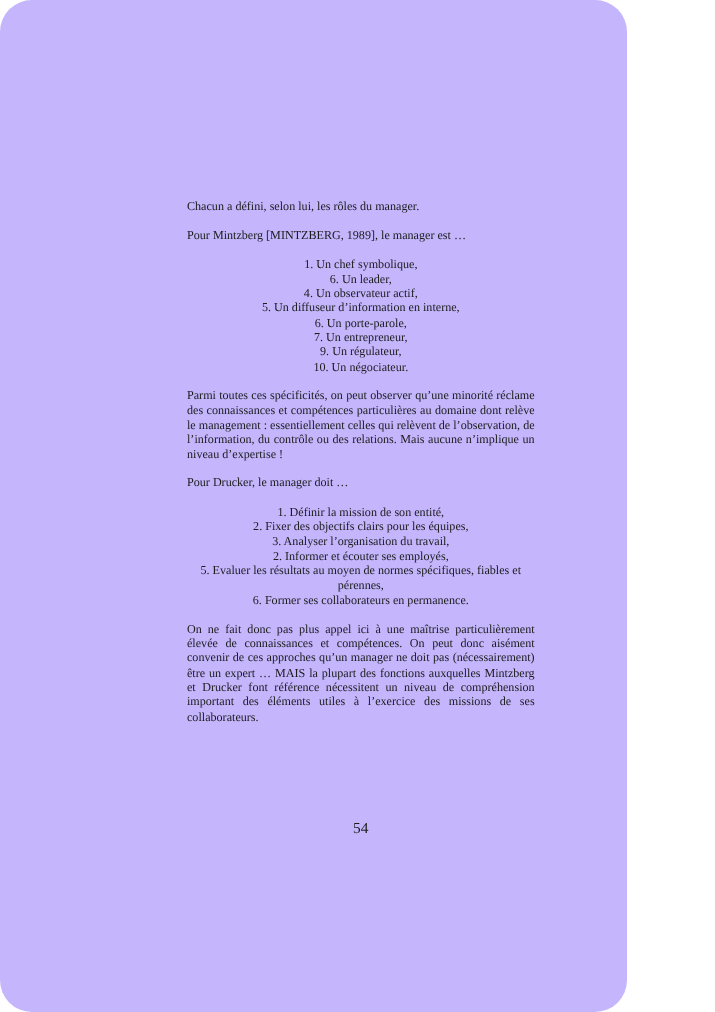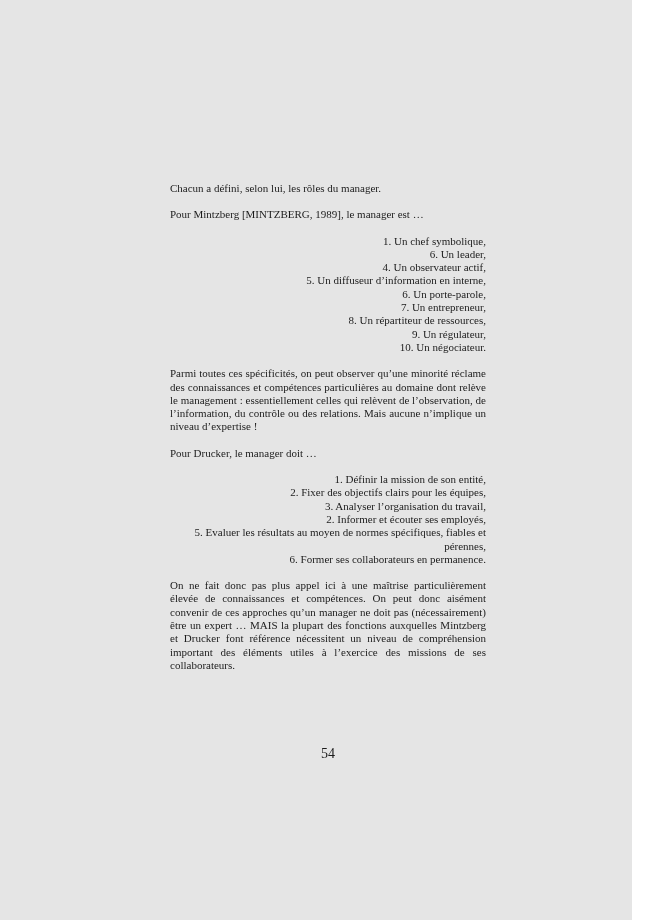--- a/index.html
+++ b/index.html
@@ -2,47 +2,48 @@
 <html><head>
 <meta charset="utf-8">
 <style>
   html, body {
     margin: 0;
     padding: 0;
     background: #ffffff;
   }
   .page {
     position: relative;
-    width: 632px;
+    width: 570px;
     height: 920px;
-    background: #e5e5e5;
+    background: #c4b5fd;
     overflow: hidden;
     font-family: "Liberation Serif", "DejaVu Serif", serif;
     color: #1c1c1c;
+    border-radius: 29px;
   }
   .content {
     position: absolute;
     left: 170px;
     top: 182px;
     width: 316px;
     font-size: 11px;
     line-height: 13.3px;
   }
   .para {
     margin: 0 0 13px 0;
     text-align: left;
   }
   .para.justified {
     text-align: justify;
   }
   .list {
     margin: 0 0 13px 0;
   }
   .list-item {
-    text-align: right;
+    text-align: center;
   }
   .page-number {
     position: absolute;
     left: 170px;
     top: 747px;
     width: 316px;
     text-align: center;
     font-size: 14px;
     line-height: 13.3px;
   }
@@ -57,21 +58,20 @@
 
     <p class="para">Pour Mintzberg [MINTZBERG, 1989], le manager est …</p>
 
     <div class="list">
       <div class="list-item">1. Un chef symbolique,</div>
       <div class="list-item">6. Un leader,</div>
       <div class="list-item">4. Un observateur actif,</div>
       <div class="list-item">5. Un diffuseur d’information en interne,</div>
       <div class="list-item">6. Un porte-parole,</div>
       <div class="list-item">7. Un entrepreneur,</div>
-      <div class="list-item">8. Un répartiteur de ressources,</div>
       <div class="list-item">9. Un régulateur,</div>
       <div class="list-item">10. Un négociateur.</div>
     </div>
 
     <p class="para justified">Parmi toutes ces spécificités, on peut observer qu’une minorité réclame des connaissances et compétences particulières au domaine dont relève le management : essentiellement celles qui relèvent de l’observation, de l’information, du contrôle ou des relations. Mais aucune n’implique un niveau d’expertise !</p>
 
     <p class="para">Pour Drucker, le manager doit …</p>
 
     <div class="list">
       <div class="list-item">1. Définir la mission de son entité,</div>

